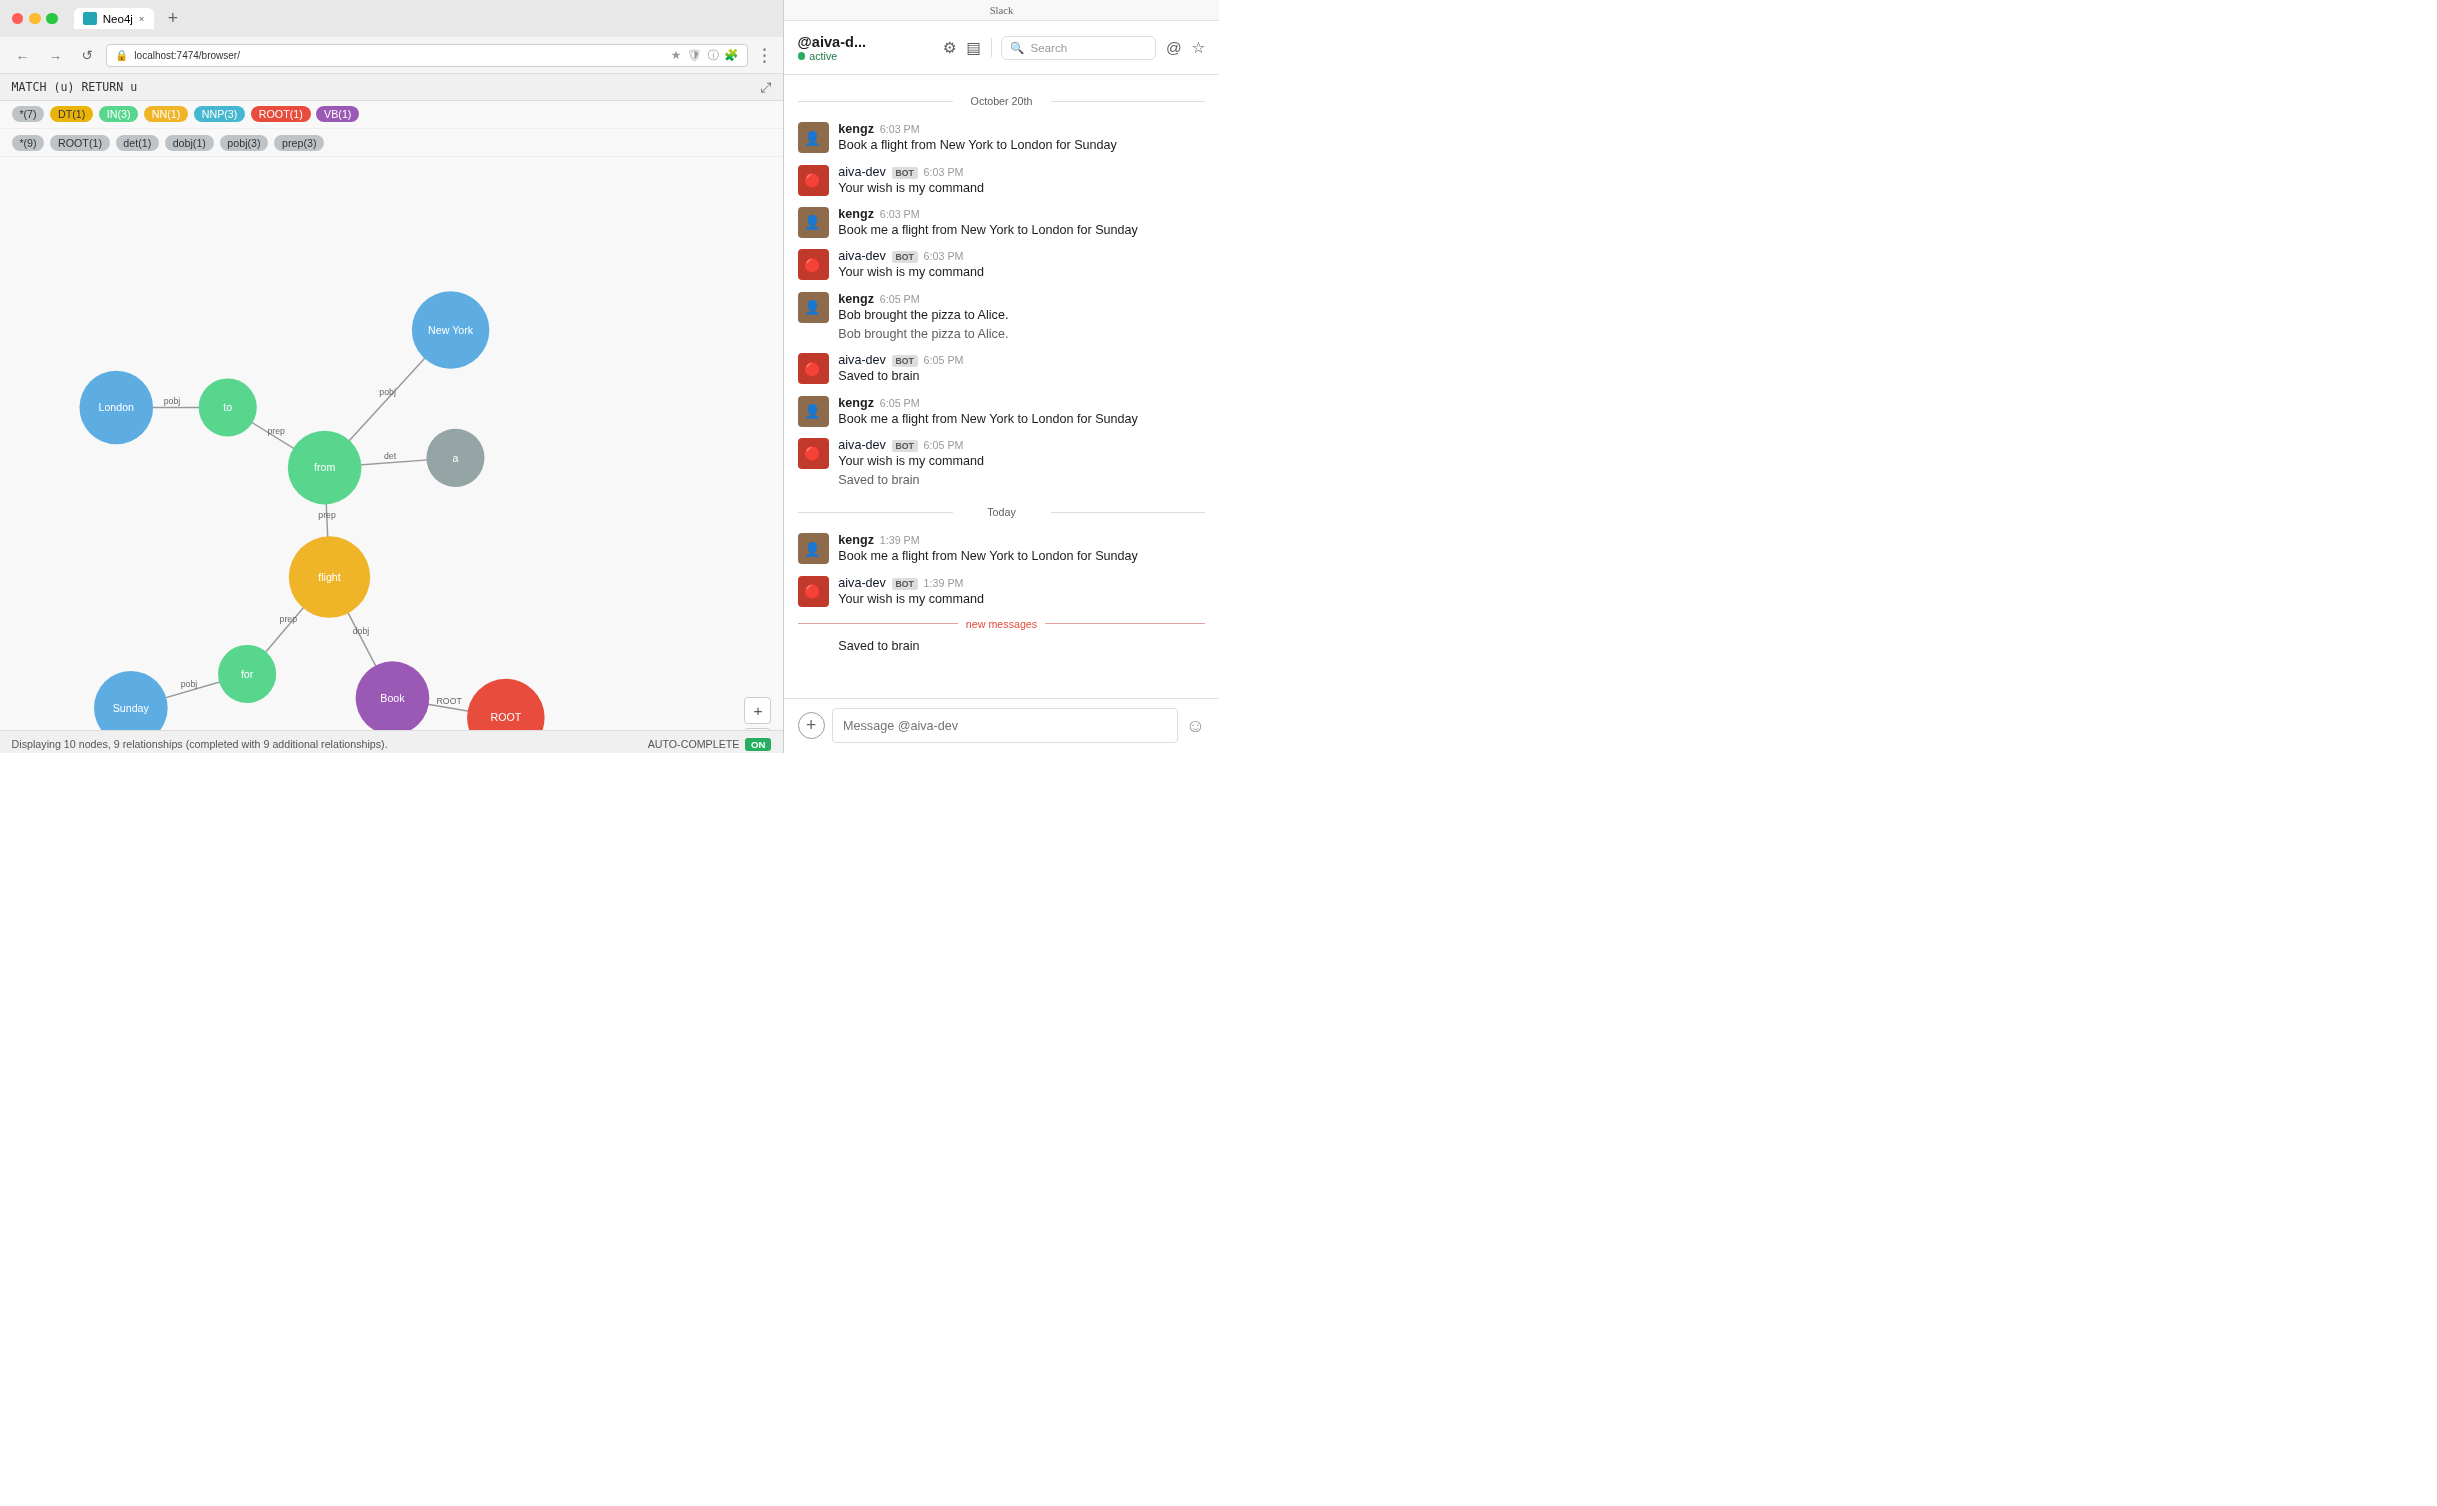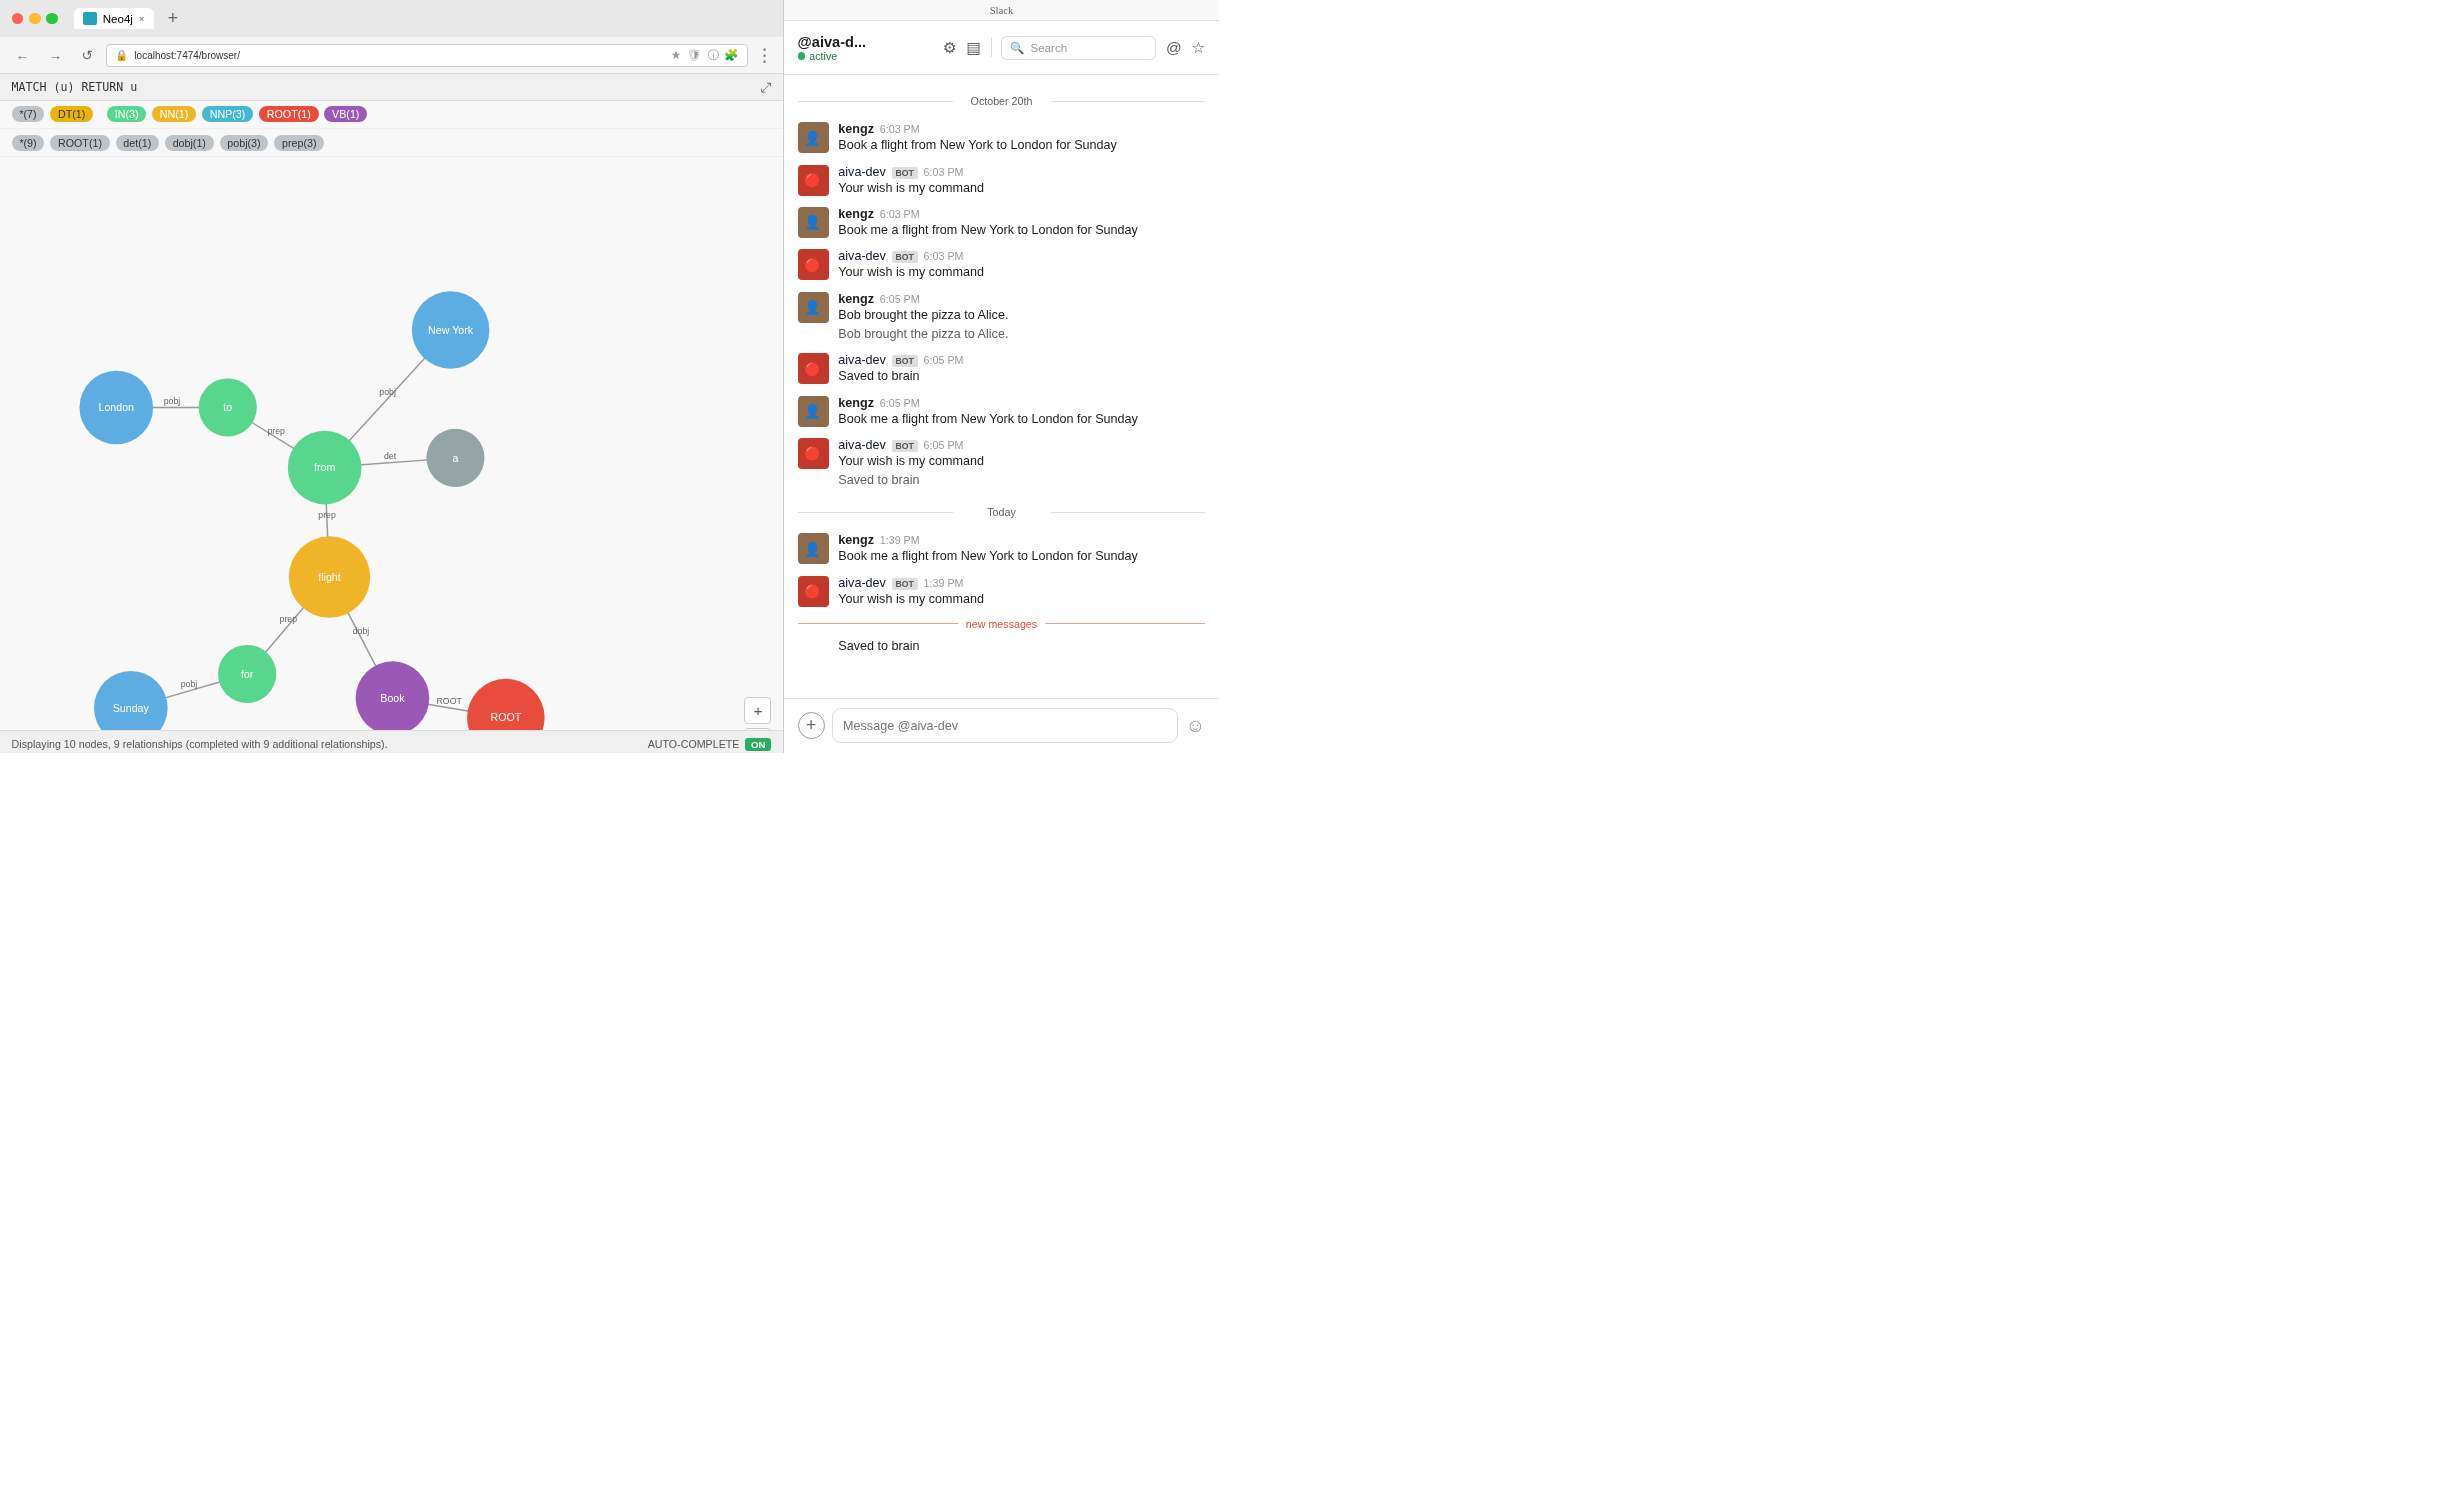--- a/index.html
+++ b/index.html
@@ -394,21 +394,21 @@
       justify-content: center;
       font-size: 17.5px;
       color: #666;
       cursor: pointer;
       flex-shrink: 0;
     }
     .msg-input-field {
       flex: 1;
       height: 35px;
       border: 1px solid #ddd;
-      border-radius: 9px;
+      border-radius: 4px;
       padding: 0 9.7px;
       font-size: 12.6px;
       color: #999;
       background: #fff;
       outline: none;
     }
     .emoji-btn {
       background: none;
       border: none;
       font-size: 19.4px;
@@ -455,21 +455,21 @@
   <div class="neo4j-content">
 
     <div class="query-bar">
       <span class="query-text">MATCH (u) RETURN u</span>
       <button style="position:absolute;right:11.6px;top:5.8px;background:none;border:none;cursor:pointer;font-size:13.6px;color:#666;">⤢</button>
     </div>
 
     <div class="tags-row" id="tags-row-1">
         <span class="tag" style="background: rgb(189, 195, 199); color: rgb(51, 51, 51);">*(7)</span>
         <span class="tag" style="background: #eab308; color: rgb(51, 51, 51);">DT(1)</span>
-        <span class="tag" style="background: rgb(88, 214, 141); color: rgb(255, 255, 255); margin-left: 8px;">IN(3)</span>
+        <span class="tag" style="background: rgb(88, 214, 141); color: rgb(255, 255, 255);">IN(3)</span>
         <span class="tag" style="background: rgb(240, 180, 41); color: rgb(255, 255, 255);">NN(1)</span>
         <span class="tag" style="background: rgb(69, 183, 209); color: rgb(255, 255, 255);">NNP(3)</span>
         <span class="tag" style="background: rgb(231, 76, 60); color: rgb(255, 255, 255);">ROOT(1)</span>
         <span class="tag" style="background: rgb(155, 89, 182); color: rgb(255, 255, 255);">VB(1)</span>
       </div>
 
     <div class="tags-row" id="tags-row-2">
         <span class="tag" style="background: rgb(189, 195, 199); color: rgb(51, 51, 51);">*(9)</span>
         <span class="tag" style="background: rgb(189, 195, 199); color: rgb(51, 51, 51);">ROOT(1)</span>
         <span class="tag" style="background: rgb(189, 195, 199); color: rgb(51, 51, 51);">det(1)</span>

